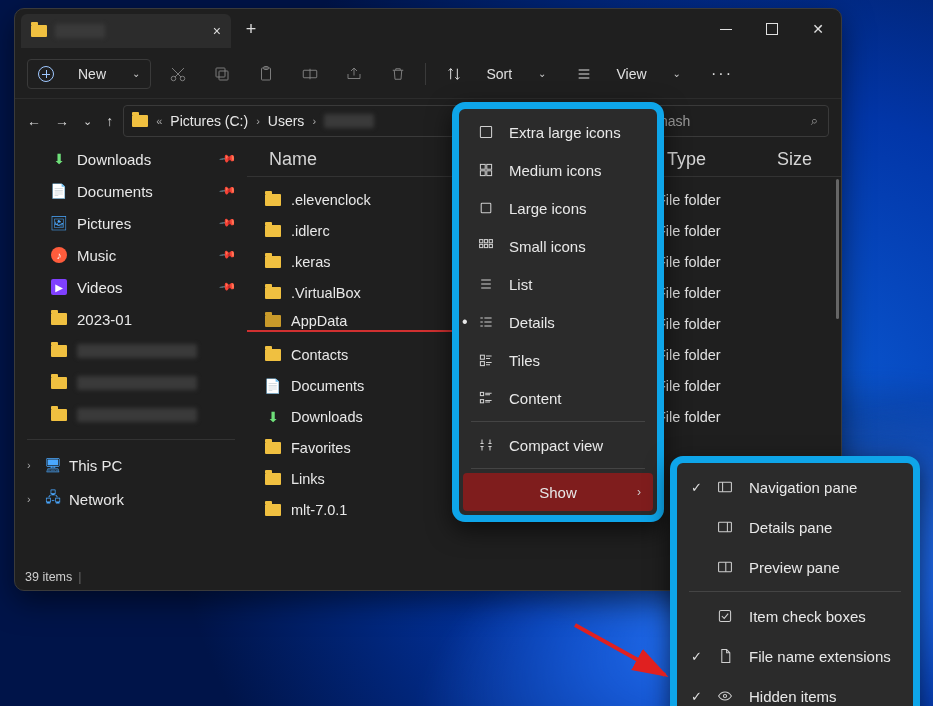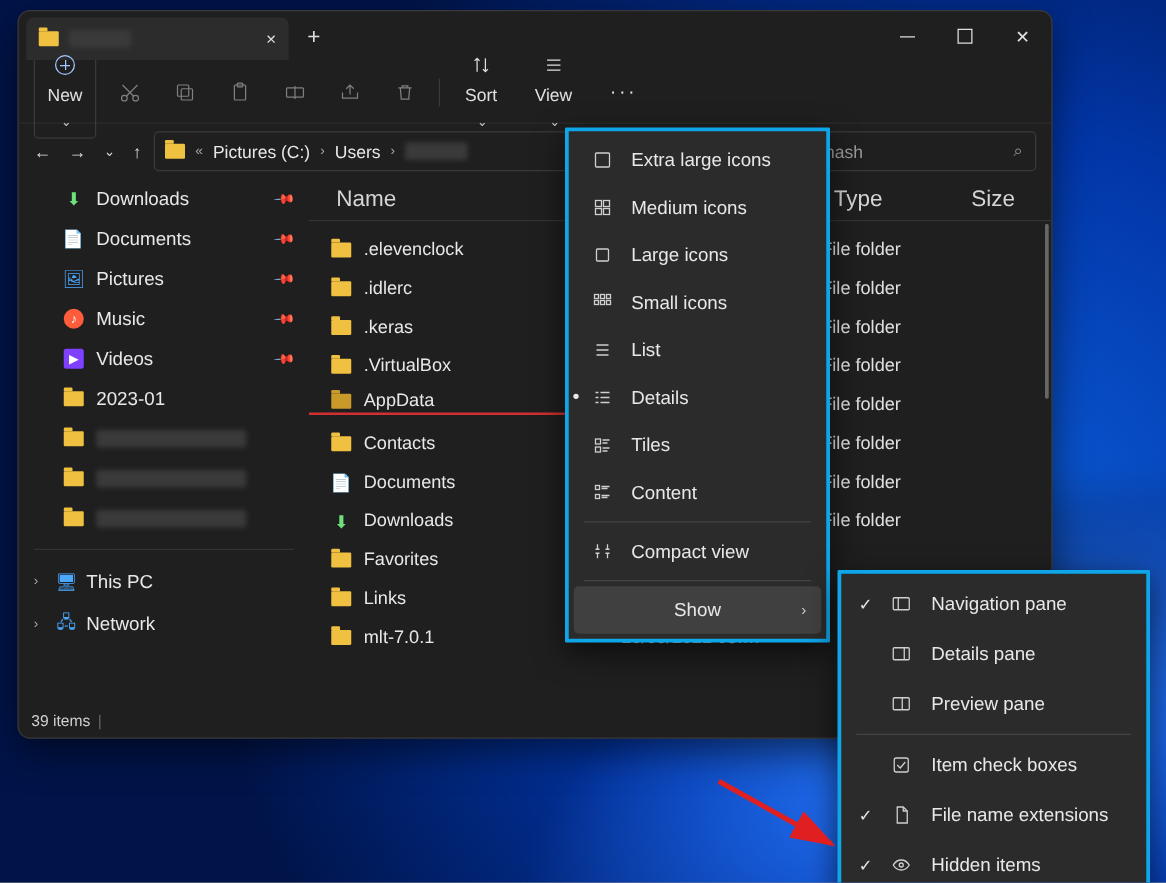--- a/index.html
+++ b/index.html
@@ -33,21 +33,21 @@
   .tab-close{position:absolute; right:10px; font-size:14px; color:#ddd;}
   .add-tab{ width:32px; text-align:center; color:#ddd; font-size:18px; margin-left:4px;}
   .win-ctrl{ margin-left:auto; display:flex; }
   .win-ctrl div{ width:46px; height:40px; display:flex; align-items:center; justify-content:center; font-size:12px; color:#e0e0e0;}
   .win-ctrl .min::after{content:"";width:12px;height:1px;background:#e0e0e0;}
   .win-ctrl .max::after{content:"";width:10px;height:10px;border:1px solid #e0e0e0;}
   .win-ctrl .close::after{content:"✕";font-size:14px;}
 
   
   .toolbar{ height:50px; display:flex; align-items:center; gap:10px; padding:0 12px; border-bottom:1px solid #2c2c2c;}
-  .btn{ display:flex; align-items:center; gap:8px; padding:6px 10px; border-radius:4px; color:#e0e0e0; font-size:14px;flex-direction:column;}
+  .btn{ display:flex; align-items:center; gap:24px; padding:6px 10px; border-radius:4px; color:#e0e0e0; font-size:14px;}
   .new-btn{ border:1px solid #3a3a3a;}
   .new-btn .plus-circ{ width:16px;height:16px;border:1.2px solid #9fc8ff;border-radius:50%;position:relative;}
   .new-btn .plus-circ::before,.new-btn .plus-circ::after{content:"";position:absolute;background:#9fc8ff;}
   .new-btn .plus-circ::before{left:3px;top:7px;width:8px;height:1.2px;}
   .new-btn .plus-circ::after{left:7px;top:3px;width:1.2px;height:8px;}
   .chev{font-size:10px;color:#ccc;margin-left:2px;}
   .tool-ico{ width:34px; height:34px; display:flex;align-items:center;justify-content:center;color:#888;}
   .tool-ico svg{width:18px;height:18px;stroke:#808080;fill:none;stroke-width:1.3;}
   .more{letter-spacing:2px;color:#ddd;font-size:16px;}
 
@@ -95,26 +95,26 @@
   .row.appdata .c-name{border-bottom:2px solid #d03030;padding-bottom:1px;}
   .row.appdata .folder-ico{background:#c99a2a;}
   .row.appdata .folder-ico::before{background:#c99a2a;}
   .scroll-thumb{position:absolute;right:2px;top:2px;width:3px;height:140px;background:#666;border-radius:2px;}
 
   
   .status{height:26px;display:flex;align-items:center;padding:0 10px;font-size:12.5px;color:#cfcfcf;gap:6px;}
   .status .bar{color:#666;}
 
   
-  .menu{position:absolute;background:#2b2b2b;border:3px solid #0ea5e9;border-radius:1px;padding:4px;box-shadow:0 8px 24px rgba(0,0,0,.6);font-size:15px;}
+  .menu{position:absolute;background:#2b2b2b;border:7px solid #0ea5e9;border-radius:13px;padding:4px;box-shadow:0 8px 24px rgba(0,0,0,.6);font-size:15px;}
   .menu.view{left:452px;top:102px;width:212px;}
   .menu-item{height:38px;display:flex;align-items:center;gap:14px;padding:0 14px;border-radius:4px;color:#e8e8e8;position:relative;}
   .menu-item .mi-ico{width:18px;display:flex;justify-content:center;color:#d0d0d0;}
   .menu-item .bullet{position:absolute;left:-1px;font-size:16px;color:#e8e8e8;}
-  .menu-item.hl{background:#404040;}
+  .menu-item.hl{background:#7f1d1d;}
   .menu-item .sub-arrow{position:absolute;right:12px;font-size:12px;color:#ccc;}
   .menu-sep{height:1px;background:#444;margin:4px 8px;}
   .menu-item.center{justify-content:center;gap:0;}
 
   .menu.sub{left:670px;top:456px;width:250px;}
   .menu.sub .menu-item{height:40px;padding-left:34px;}
   .menu.sub .check{position:absolute;left:10px;color:#e0e0e0;font-size:13px;}
   .menu.sub .mi-ico{width:20px;}
 
   

